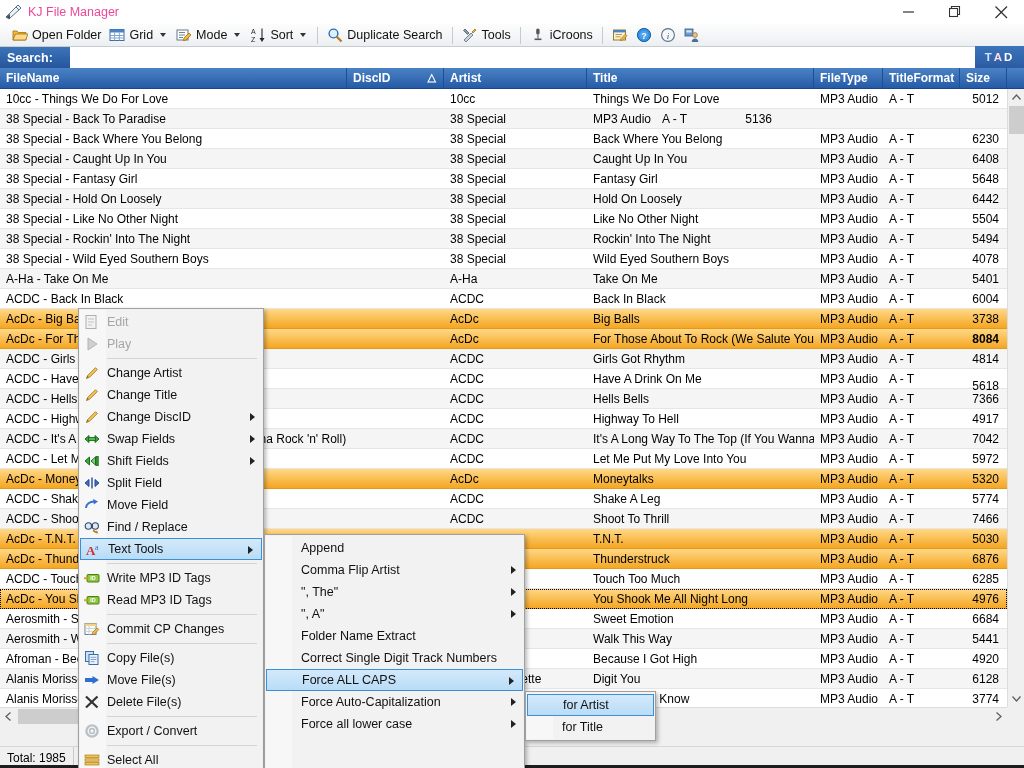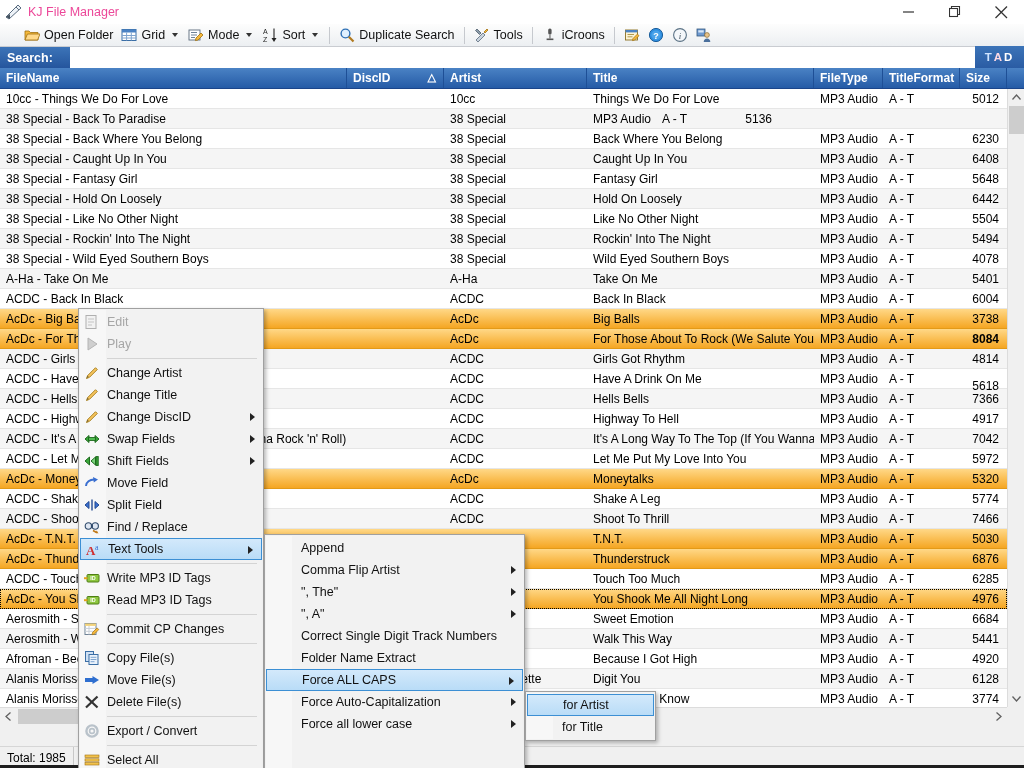--- a/index.html
+++ b/index.html
@@ -21,21 +21,21 @@
   #app-icon { width:18px; height:16px; margin-left:5px; margin-right:5px; flex:none; }
   #app-title { font-size:12.5px; color:#ec4899; }
   .winbtns { position:absolute; right:0; top:0; height:24px; display:flex; }
   .winbtn { width:46px; height:24px; display:flex; align-items:center; justify-content:center; }
   .winbtn svg { display:block; }
   
   #toolbar {
     height:23px; background:linear-gradient(#fdfdfd,#eceff2);
     border-bottom:1px solid #c9ccd1;
     display:flex; align-items:center; gap:0px;
-    padding-left:20px;
+    padding-left:8px;
   }
   .tbitem { display:flex; align-items:center; height:21px; padding:0 4px; gap:4px; cursor:default; }
   .tbitem span.lbl { font-size:12.5px; color:#111; white-space:nowrap; }
   .caret { width:0;height:0;border-left:3.5px solid transparent;border-right:3.5px solid transparent;border-top:4px solid #333; margin-left:3px; margin-right:2px;}
   .tbsep { width:1px; height:17px; background:#c6c9ce; margin:0 5px; }
   .ico { width:16px; height:16px; flex:none; display:block; }
   
   #searchbar { height:22px; background:#ffffff; display:flex; align-items:stretch; position:relative; }
   #search-label {
     background:linear-gradient(#3c74b8,#24549c);
@@ -671,32 +671,32 @@
       <span class="mi-ico"><svg width="16" height="16" viewBox="0 0 16 16">
           <polygon points="1,8 5.5,4 5.5,12" fill="#3aa83a" stroke="#1f6b1f"></polygon>
           <polygon points="7,8 11.5,4 11.5,12" fill="#7cd47c" stroke="#1f6b1f"></polygon>
           <rect x="12" y="3.6" width="2.2" height="8.8" fill="#3aa83a" stroke="#1f6b1f"></rect>
         </svg></span>
       <span>Shift Fields</span>
       <span class="arrow"></span>
     </div>
     <div class="mi">
       <span class="mi-ico"><svg width="16" height="16" viewBox="0 0 16 16">
-          <path d="M2 11c0-4 4-6.5 8-6.5" fill="none" stroke="#3a6fd0" stroke-width="2"></path>
-          <polygon points="14,4.5 9,2 9.8,7.4" fill="#3a6fd0"></polygon>
-        </svg></span>
-      <span>Move Field</span>
-    </div>
-    <div class="mi">
-      <span class="mi-ico"><svg width="16" height="16" viewBox="0 0 16 16">
           <polygon points="1,8 5,4.5 5,11.5" fill="#3a6fd0" stroke="#234a92"></polygon>
           <polygon points="15,8 11,4.5 11,11.5" fill="#3a6fd0" stroke="#234a92"></polygon>
           <line x1="8" y1="2.5" x2="8" y2="13.5" stroke="#234a92" stroke-width="1.4"></line>
         </svg></span>
       <span>Split Field</span>
+    </div>
+    <div class="mi">
+      <span class="mi-ico"><svg width="16" height="16" viewBox="0 0 16 16">
+          <path d="M2 11c0-4 4-6.5 8-6.5" fill="none" stroke="#3a6fd0" stroke-width="2"></path>
+          <polygon points="14,4.5 9,2 9.8,7.4" fill="#3a6fd0"></polygon>
+        </svg></span>
+      <span>Move Field</span>
     </div>
     <div class="mi">
       <span class="mi-ico"><svg width="16" height="16" viewBox="0 0 16 16">
           <circle cx="4.4" cy="7" r="3.2" fill="#dfe7f2" stroke="#2f4a6b" stroke-width="1.1"></circle>
           <circle cx="11.2" cy="7" r="3.2" fill="#dfe7f2" stroke="#2f4a6b" stroke-width="1.1"></circle>
           <rect x="6.9" y="5.5" width="2" height="3" fill="#2f4a6b"></rect>
           <path d="M9 11.5l4 2.2" stroke="#c07a18" stroke-width="1.6" fill="none"></path>
           <polygon points="14.5,14.6 11.5,13.8 12.8,11.6" fill="#c07a18"></polygon>
         </svg></span>
       <span>Find / Replace</span>
@@ -793,24 +793,24 @@
     </div>
     <div class="mi" style="padding-left: 36px;">
       <span>", The"</span>
       <span class="arrow"></span>
     </div>
     <div class="mi" style="padding-left: 36px;">
       <span>", A"</span>
       <span class="arrow"></span>
     </div>
     <div class="mi" style="padding-left: 36px;">
+      <span>Folder Name Extract</span>
+    </div>
+    <div class="mi" style="padding-left: 36px;">
       <span>Correct Single Digit Track Numbers</span>
-    </div>
-    <div class="mi" style="padding-left: 36px;">
-      <span>Folder Name Extract</span>
     </div>
     <div class="mi hl" style="padding-left: 35px;">
       <span>Force ALL CAPS</span>
       <span class="arrow"></span>
     </div>
     <div class="mi" style="padding-left: 36px;">
       <span>Force Auto-Capitalization</span>
       <span class="arrow"></span>
     </div>
     <div class="mi" style="padding-left: 36px;">

